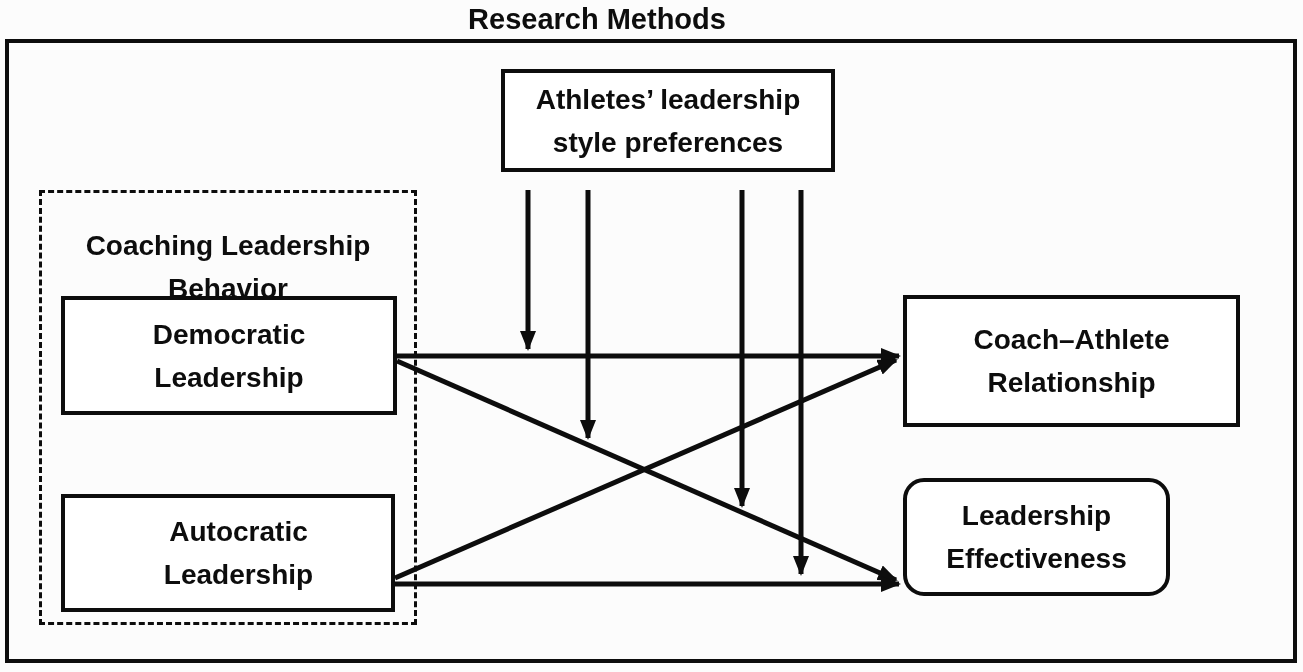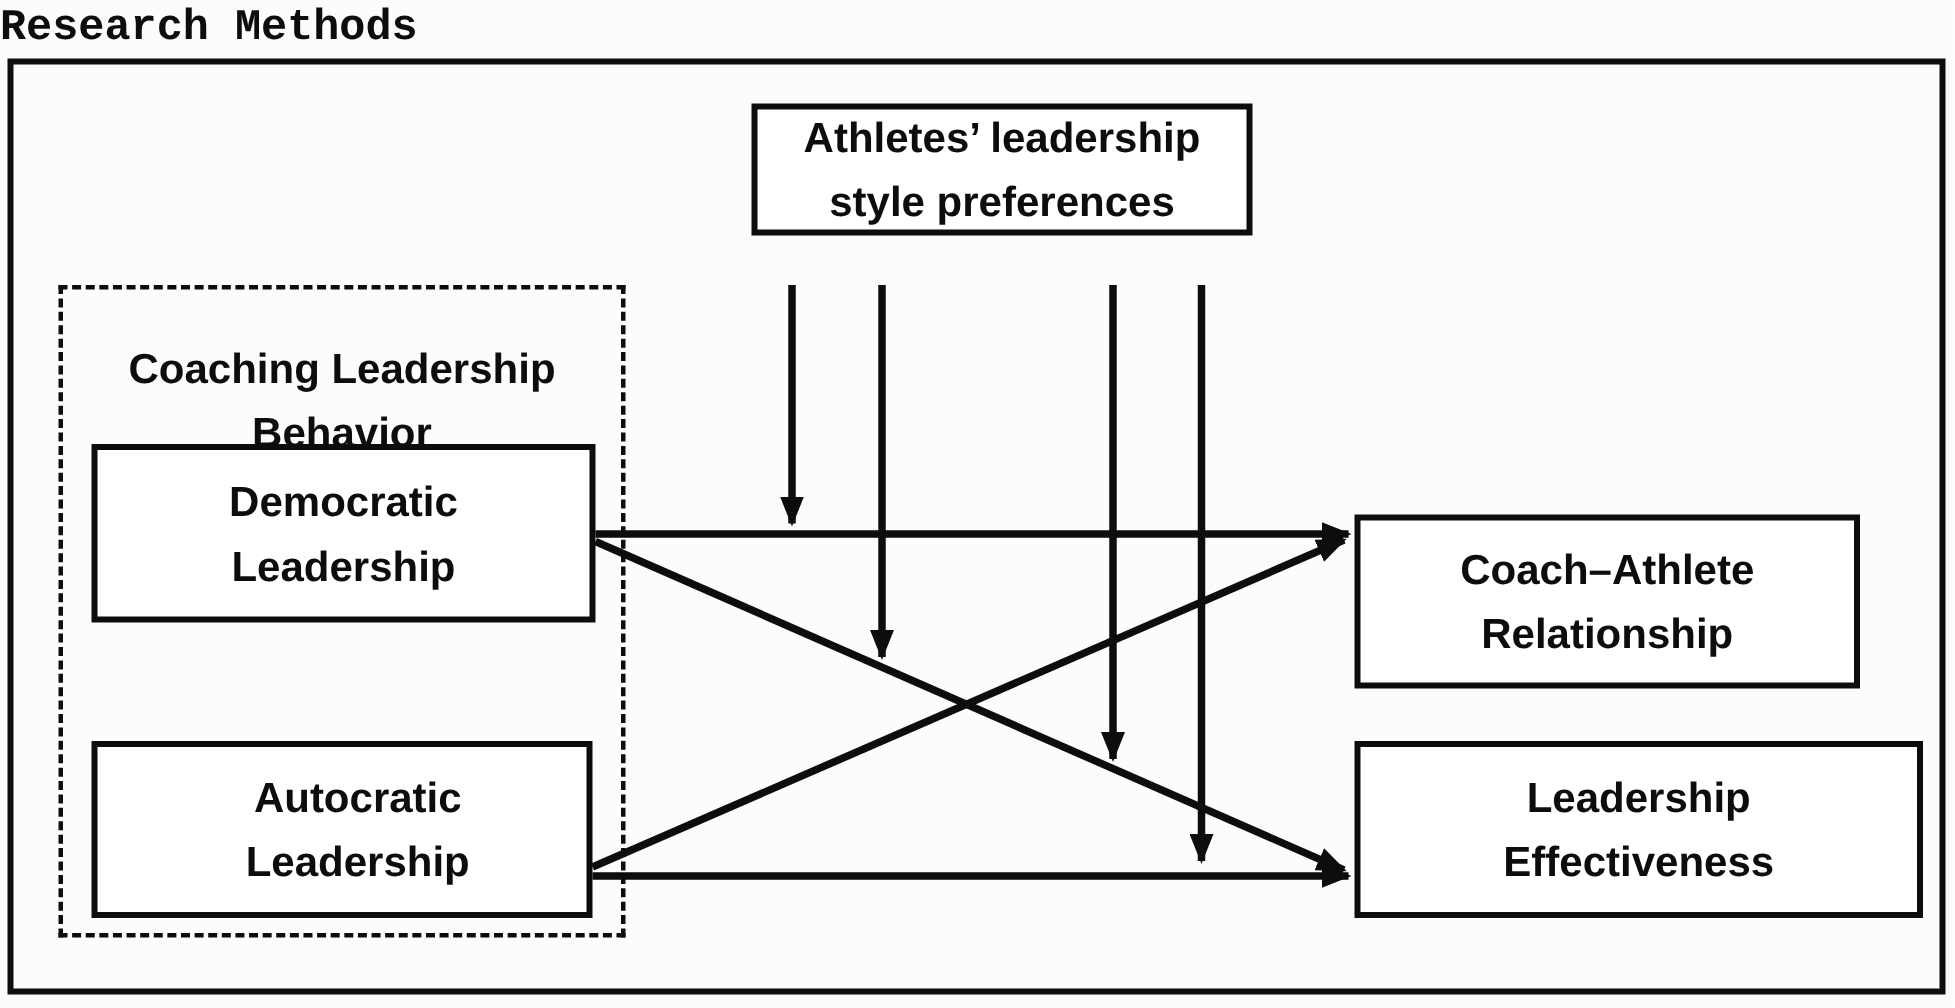--- a/index.html
+++ b/index.html
@@ -14,21 +14,22 @@
     background: #fcfcfc;
     overflow: hidden;
     font-family: "Liberation Sans", sans-serif;
     color: #0d0d0d;
   }
   .figure-title {
     position: absolute;
     top: 0px;
     left: 0px;
     width: 1194px;
-    font-family: Liberation Mono, monospace;
+    text-align: center;
+    font-family: Liberation Sans, sans-serif;
     font-weight: bold;
     font-size: 29px;
     line-height: 38px;
     color: #0d0d0d;
   }
   .outer-frame {
     position: absolute;
     left: 5px;
     top: 39px;
     width: 1292px;
@@ -46,21 +47,21 @@
     align-items: center;
     justify-content: center;
     text-align: center;
     font-weight: bold;
     font-size: 28px;
     line-height: 43px;
     z-index: 2;
   }
   .node-athletes {
     left: 501px; top: 69px;
-    width: 334px; height: 88px;
+    width: 334px; height: 103px;
   }
   .node-athletes .node-label { max-width: 310px; }
   .group-dashed {
     position: absolute;
     left: 39px; top: 190px;
     width: 378px; height: 435px;
     box-sizing: border-box;
     border: 3px dashed #0d0d0d;
     z-index: 1;
   }
@@ -81,25 +82,25 @@
     width: 336px; height: 119px;
   }
   .node-autocratic {
     left: 61px; top: 494px;
     width: 334px; height: 118px; padding-left: 21px;
   }
   .node-democratic .node-label,
   .node-autocratic .node-label { max-width: 210px; }
   .node-relationship {
     left: 903px; top: 295px;
-    width: 337px; height: 116px; margin-top: 48px;
+    width: 337px; height: 132px;
   }
   .node-effectiveness {
-    left: 903px; top: 494px;
-    width: 379px; height: 118px;
+    left: 903px; top: 478px;
+    width: 267px; height: 118px; border-radius: 21px;
   }
   .node-relationship .node-label,
   .node-effectiveness .node-label { max-width: 280px; }
   .arrows-layer {
     position: absolute;
     left: 0; top: 0;
     width: 1303px;
     height: 672px;
     z-index: 3;
     pointer-events: none;

